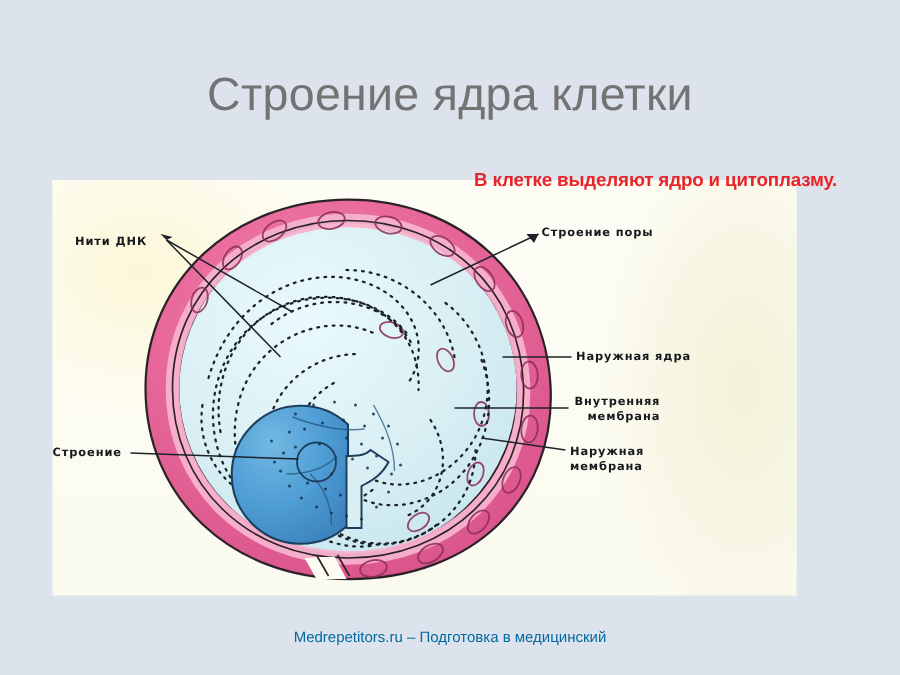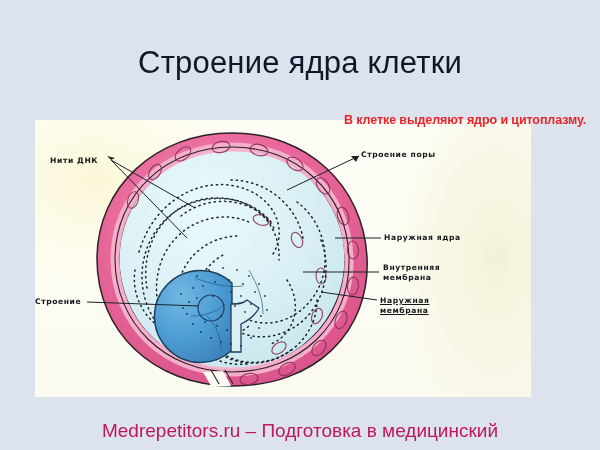--- a/index.html
+++ b/index.html
@@ -17,30 +17,30 @@
 
   
   .slide-title {
     position: absolute;
     left: 0;
     top: 44px;
     width: 600px;
     text-align: center;
     font-size: 31px;
     font-weight: 400;
-    color: #0f172a;
+    color: #737373;
     letter-spacing: 0.2px;
     line-height: 38px;
     white-space: nowrap;
   }
 
   
   .red-note {
     position: absolute;
-    left: 344px;
+    left: 316px;
     top: 113px;
     font-size: 12.5px;
     font-weight: 700;
     color: #e8242a;
     white-space: nowrap;
     z-index: 40;
     letter-spacing: -0.1px;
   }
 
   
@@ -73,32 +73,32 @@
     color: #16181c;
     letter-spacing: 0.6px;
     line-height: 9.5px;
     white-space: nowrap;
     z-index: 25;
   }
   .lbl-dna      { left: 15px;  top: 36px; }
   .lbl-nucleolus{ left: 0px;   top: 177px; }
   .lbl-pores    { left: 326px; top: 30px; }
   .lbl-envelope { left: 349px; top: 113px; }
-  .lbl-inner    { left: 348px; top: 143px; }
-  .lbl-outer    { left: 345px; top: 176px; text-decoration: underline; }
+  .lbl-inner    { left: 348px; top: 143px; text-align: right; }
+  .lbl-outer    { left: 345px; top: 176px; }
 
   
   .footer-caption {
     position: absolute;
     left: 0;
     top: 420px;
     width: 600px;
     text-align: center;
-    font-size: 19px;
-    color: #be185d;
+    font-size: 10px;
+    color: #0369a1;
     white-space: nowrap;
   }
 </style>
 </head>
 <body>
 
 <div class="slide-title">Строение ядра клетки</div>
 
 <div class="figure-panel">
 

